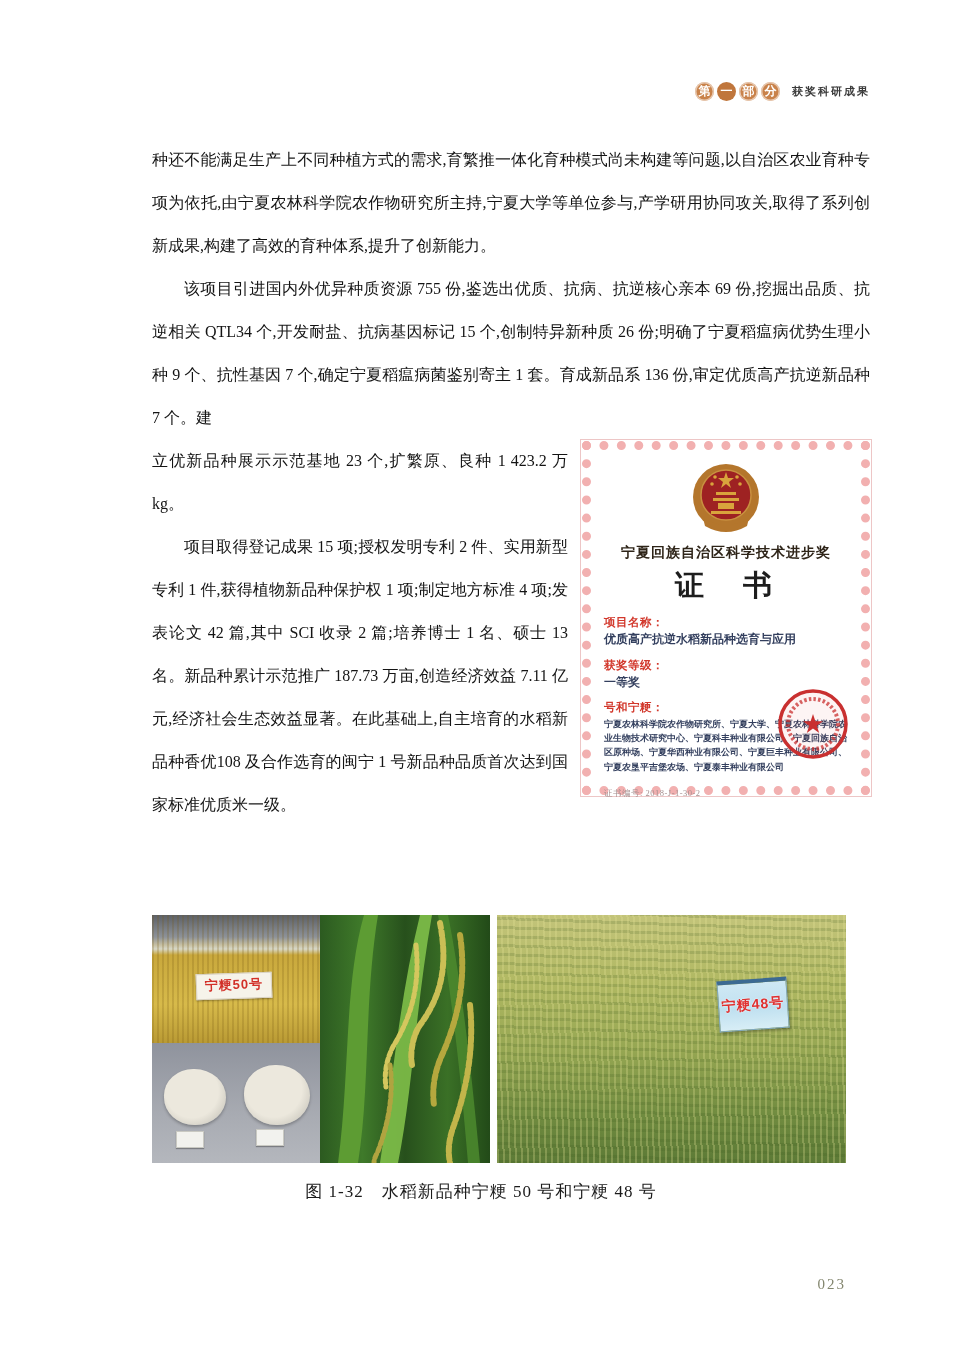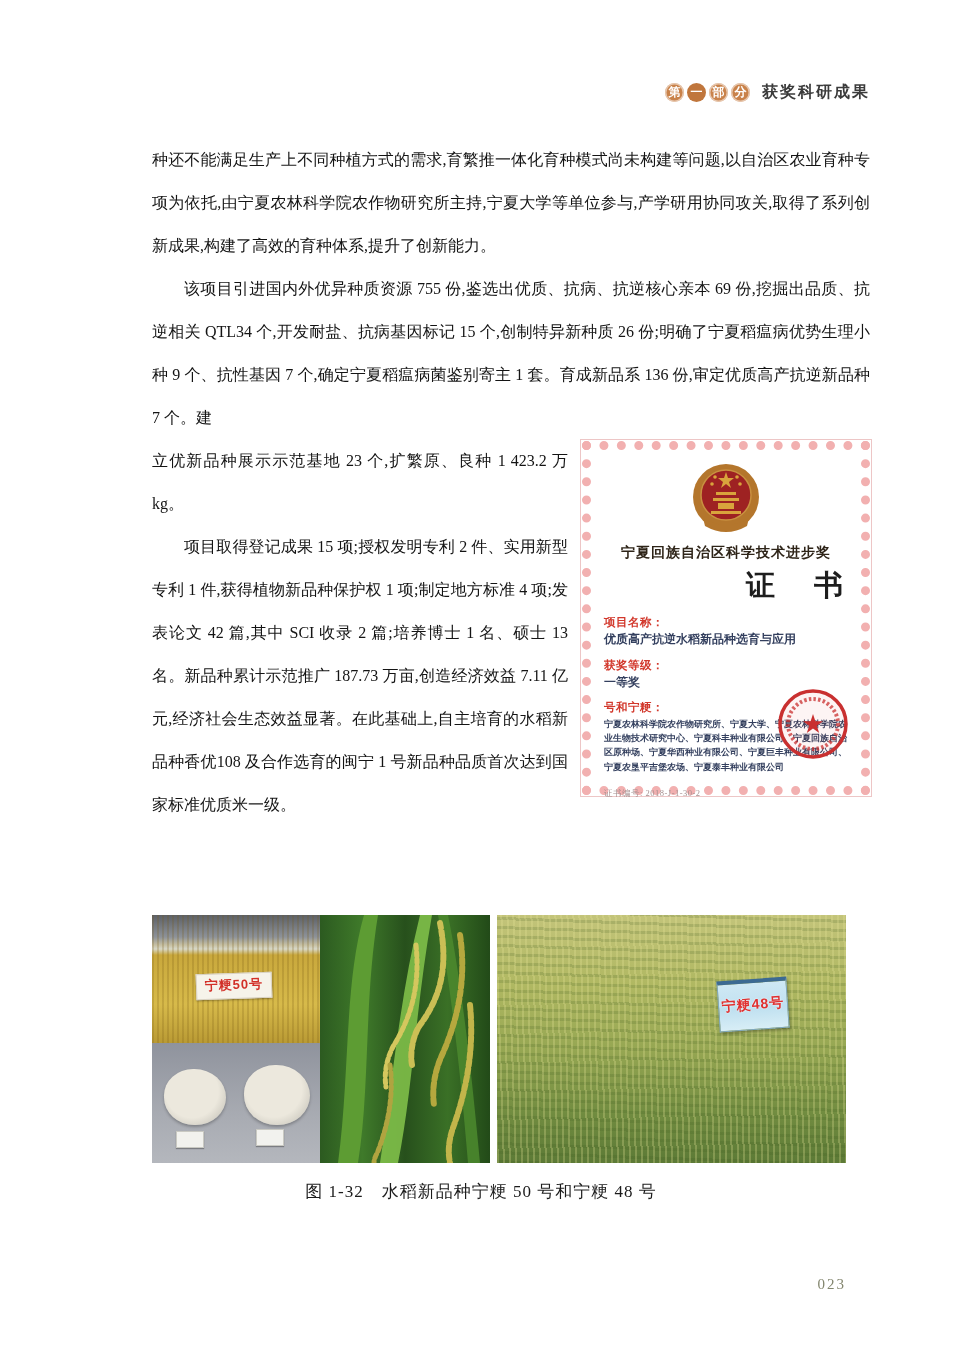--- a/index.html
+++ b/index.html
@@ -17,21 +17,21 @@
   .badge-circle{
     width:19px;height:19px;border-radius:50%;
     background:#c9824a;color:#ffffff;
     font-family:"Liberation Sans","DejaVu Sans",sans-serif;
     font-size:12px;font-weight:bold;line-height:19px;text-align:center;
     box-shadow:inset 0 0 0 1.5px rgba(255,255,255,.55);
   }
   .badge-circle.solid{box-shadow:none;background:#c0763c;}
   .section-title{
     font-family:"Liberation Sans","DejaVu Sans",sans-serif;
-    font-size:16px;font-weight:bold;color:#3b3b3b;letter-spacing:2px;
+    font-size:11px;font-weight:bold;color:#3b3b3b;letter-spacing:2px;
   }
   
   .content{position:absolute;left:152px;top:138px;width:718px;}
   .para{margin:0;font-size:16px;line-height:43px;text-align:justify;}
   .indent{text-indent:2em;}
   .two-col{display:flex;align-items:flex-start;}
   .left-col{width:416px;}
   
   .certificate{width:288px;margin-left:14px;margin-top:2px;}
   .cert-lace{
@@ -40,21 +40,21 @@
   }
   .cert-inner{
     position:relative;height:318px;padding:10px 13px 8px 13px;background:#ffffff;
   }
   .emblem{display:block;margin:2px auto 4px auto;}
   .cert-award-title{
     text-align:center;font-size:14px;font-weight:bold;color:#2e2418;
     letter-spacing:1px;white-space:nowrap;
   }
   .cert-doc-title{
-    text-align:right;font-size:29px;font-weight:bold;color:#1d1d1d;
+    text-align:center;font-size:29px;font-weight:bold;color:#1d1d1d;
     letter-spacing:5px;margin:4px 0 8px 0;
   }
   .cert-field{display:flex;margin-bottom:8px;flex-direction:column;}
   .cert-label{
     flex:none;font-size:11.5px;font-weight:bold;color:#d2382c;
     letter-spacing:.5px;line-height:1.5;
   }
   .cert-value{font-size:12px;font-weight:bold;color:#333f5e;line-height:1.45;}
   .cert-value.small{font-size:9px;font-weight:bold;line-height:1.6;}
   .cert-no{margin-top:14px;font-size:8.5px;color:#a59090;letter-spacing:.5px;}

